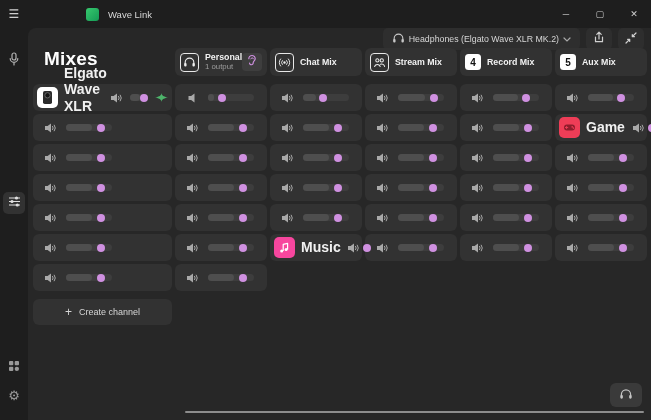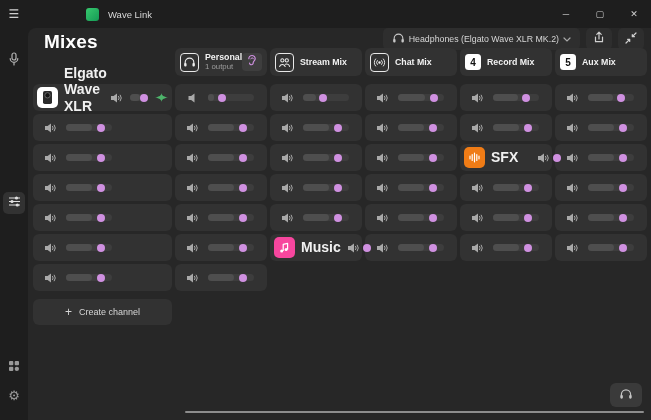--- a/index.html
+++ b/index.html
@@ -18,21 +18,21 @@
   
   .rail{position:absolute;left:0;top:28px;bottom:0;width:28px;background:#1e1e1e;}
   .rail-item{width:22px;height:22px;margin:0 auto;display:flex;align-items:center;justify-content:center;border-radius:5px;cursor:pointer;position:relative;}
   .rail-mic{margin-top:22px;}
   .rail-mixer{margin-top:120px;background:#323232;}
   .rail-bottom{position:absolute;bottom:8px;left:0;width:28px;}
   .rail-bottom .rail-item{margin-bottom:6px;}
   .gear-glyph{font-size:13px;color:#9a9a9a;line-height:1;}
   
   .main{position:absolute;left:28px;top:28px;right:0;bottom:0;background:#272727;border-top-left-radius:8px;}
-  .page-title{position:absolute;left:16px;top:3px;font-size:19px;font-weight:bold;color:#ffffff;letter-spacing:.2px;}
+  .page-title{position:absolute;left:16px;top:20px;font-size:19px;font-weight:bold;color:#ffffff;letter-spacing:.2px;}
   .toolbar{position:absolute;right:7px;top:0;display:flex;gap:6px;align-items:center;height:22px;}
   .out-select{display:flex;align-items:center;gap:4px;background:#2e2e2e;border-radius:5px;height:22px;padding:0 9px;font-size:8.8px;color:#d6d6d6;cursor:pointer;}
   .tool-btn{width:26px;height:22px;background:#2e2e2e;border-radius:5px;display:flex;align-items:center;justify-content:center;cursor:pointer;}
   
   .hdr-grid,.row-grid{position:absolute;left:5px;display:grid;grid-template-columns:139px repeat(5,92px);column-gap:3px;}
   .hdr-grid{top:20px;grid-auto-rows:28px;}
   .row-grid{top:56px;grid-auto-rows:27px;row-gap:3px;}
   .mix-hdr{background:#323232;border-radius:6px;display:flex;align-items:center;padding:0 5px;gap:6px;}
   .mix-iconbox{width:17px;height:17px;border:1.3px solid #e8e8e8;border-radius:4px;display:flex;align-items:center;justify-content:center;flex:none;}
   .mix-badge{width:16px;height:16px;background:#ffffff;border-radius:3.5px;color:#111;font-size:10px;font-weight:bold;display:flex;align-items:center;justify-content:center;flex:none;}
@@ -161,38 +161,38 @@
         <div class="monitor-btn">
           <span><svg width="10" height="13" viewBox="0 0 11 13">
               <path d="M2 4.5a3.5 3.5 0 0 1 7 0c0 2.2-2.2 2.6-2.2 4.6a2 2 0 0 1-4 .2" fill="none" stroke="#cf90e0" stroke-width="1.3" stroke-linecap="round"></path>
               <path d="M4.2 4.7a1.6 1.6 0 0 1 3 0" fill="none" stroke="#cf90e0" stroke-width="1.1" stroke-linecap="round"></path>
             </svg></span>
         </div>
       </div>
       <div class="mix-hdr">
         <div class="mix-iconbox">
           <svg width="13" height="11" viewBox="0 0 15 13">
+            <circle cx="7.5" cy="6.5" r="1.4" fill="#efefef"></circle>
+            <path d="M4.9 4.2a3.4 3.4 0 0 0 0 4.6M10.1 4.2a3.4 3.4 0 0 1 0 4.6M2.9 2.3a6.2 6.2 0 0 0 0 8.4M12.1 2.3a6.2 6.2 0 0 1 0 8.4" stroke="#efefef" stroke-width="1.1" fill="none" stroke-linecap="round"></path>
+          </svg>
+        </div>
+        <div class="mix-labels">
+          <div class="mix-label">Chat Mix</div>
+        </div>
+      </div>
+      <div class="mix-hdr">
+        <div class="mix-iconbox">
+          <svg width="13" height="11" viewBox="0 0 15 13">
             <circle cx="5" cy="4" r="1.9" fill="none" stroke="#efefef" stroke-width="1.2"></circle>
             <circle cx="10.2" cy="4" r="1.9" fill="none" stroke="#efefef" stroke-width="1.2"></circle>
             <path d="M1.7 11.2a3.5 3.5 0 0 1 6.6 0M8.7 8.6a3.5 3.5 0 0 1 4.8 2.6" stroke="#efefef" stroke-width="1.2" fill="none" stroke-linecap="round"></path>
           </svg>
         </div>
         <div class="mix-labels">
           <div class="mix-label">Stream Mix</div>
-        </div>
-      </div>
-      <div class="mix-hdr">
-        <div class="mix-iconbox">
-          <svg width="13" height="11" viewBox="0 0 15 13">
-            <circle cx="7.5" cy="6.5" r="1.4" fill="#efefef"></circle>
-            <path d="M4.9 4.2a3.4 3.4 0 0 0 0 4.6M10.1 4.2a3.4 3.4 0 0 1 0 4.6M2.9 2.3a6.2 6.2 0 0 0 0 8.4M12.1 2.3a6.2 6.2 0 0 1 0 8.4" stroke="#efefef" stroke-width="1.1" fill="none" stroke-linecap="round"></path>
-          </svg>
-        </div>
-        <div class="mix-labels">
-          <div class="mix-label">Chat Mix</div>
         </div>
       </div>
       <div class="mix-hdr">
         <div class="mix-badge">4</div>
         <div class="mix-labels">
           <div class="mix-label">Record Mix</div>
         </div>
       </div>
       <div class="mix-hdr">
         <div class="mix-badge">5</div>
@@ -338,101 +338,104 @@
           <svg width="13" height="12" viewBox="0 0 13 12">
             <path d="M1 4h2.6L7 1.4v9.2L3.6 8H1z" fill="#a9a9a9"></path>
             <path d="M8.6 4.3a2.8 2.8 0 0 1 0 3.4M10.3 3.1a4.8 4.8 0 0 1 0 5.8" stroke="#a9a9a9" stroke-width="1" fill="none" stroke-linecap="round"></path>
           </svg>
         </span>
         <div class="slider">
           <div class="fill" style="width: 56%;"></div>
           <div class="dot" style="left: 75%; background: rgb(207, 144, 224);"></div>
         </div>
       </div>
-      <div class="cell">
-        <span class="spk">
-          <svg width="13" height="12" viewBox="0 0 13 12">
-            <path d="M1 4h2.6L7 1.4v9.2L3.6 8H1z" fill="#a9a9a9"></path>
-            <path d="M8.6 4.3a2.8 2.8 0 0 1 0 3.4M10.3 3.1a4.8 4.8 0 0 1 0 5.8" stroke="#a9a9a9" stroke-width="1" fill="none" stroke-linecap="round"></path>
-          </svg>
-        </span>
-        <div class="slider">
-          <div class="fill" style="width: 56%;"></div>
-          <div class="dot" style="left: 75%; background: rgb(207, 144, 224);"></div>
-        </div>
-      </div>
-      <div class="cell">
-        <span class="spk">
-          <svg width="13" height="12" viewBox="0 0 13 12">
-            <path d="M1 4h2.6L7 1.4v9.2L3.6 8H1z" fill="#a9a9a9"></path>
-            <path d="M8.6 4.3a2.8 2.8 0 0 1 0 3.4M10.3 3.1a4.8 4.8 0 0 1 0 5.8" stroke="#a9a9a9" stroke-width="1" fill="none" stroke-linecap="round"></path>
-          </svg>
-        </span>
-        <div class="slider">
-          <div class="fill" style="width: 56%;"></div>
-          <div class="dot" style="left: 75%; background: rgb(207, 144, 224);"></div>
-        </div>
-      </div>
-      <div class="cell">
-        <span class="spk">
-          <svg width="13" height="12" viewBox="0 0 13 12">
-            <path d="M1 4h2.6L7 1.4v9.2L3.6 8H1z" fill="#a9a9a9"></path>
-            <path d="M8.6 4.3a2.8 2.8 0 0 1 0 3.4M10.3 3.1a4.8 4.8 0 0 1 0 5.8" stroke="#a9a9a9" stroke-width="1" fill="none" stroke-linecap="round"></path>
-          </svg>
-        </span>
-        <div class="slider">
-          <div class="fill" style="width: 56%;"></div>
-          <div class="dot" style="left: 75%; background: rgb(207, 144, 224);"></div>
-        </div>
-      </div>
-      <div class="cell">
-        <span class="spk">
-          <svg width="13" height="12" viewBox="0 0 13 12">
-            <path d="M1 4h2.6L7 1.4v9.2L3.6 8H1z" fill="#a9a9a9"></path>
-            <path d="M8.6 4.3a2.8 2.8 0 0 1 0 3.4M10.3 3.1a4.8 4.8 0 0 1 0 5.8" stroke="#a9a9a9" stroke-width="1" fill="none" stroke-linecap="round"></path>
-          </svg>
-        </span>
-        <div class="slider">
-          <div class="fill" style="width: 56%;"></div>
-          <div class="dot" style="left: 75%; background: rgb(207, 144, 224);"></div>
-        </div>
-      </div>
-      <div class="cell">
-        <span class="spk">
-          <svg width="13" height="12" viewBox="0 0 13 12">
-            <path d="M1 4h2.6L7 1.4v9.2L3.6 8H1z" fill="#a9a9a9"></path>
-            <path d="M8.6 4.3a2.8 2.8 0 0 1 0 3.4M10.3 3.1a4.8 4.8 0 0 1 0 5.8" stroke="#a9a9a9" stroke-width="1" fill="none" stroke-linecap="round"></path>
-          </svg>
-        </span>
-        <div class="slider">
-          <div class="fill" style="width: 56%;"></div>
-          <div class="dot" style="left: 75%; background: rgb(207, 144, 224);"></div>
-        </div>
-      </div>
       <div class="ch-row">
-        <div class="ch-icon" style="background: rgb(240, 124, 22);">
+        <div class="ch-icon" style="background: rgb(238, 61, 87);">
           <svg width="13" height="13" viewBox="0 0 13 13">
-            <path d="M2 5.2v2.6M4.2 3.6v5.8M6.5 2.2v8.6M8.8 3.6v5.8M11 5.2v2.6" stroke="#fff" stroke-width="1.2" stroke-linecap="round"></path>
-          </svg>
-        </div>
-        <div class="ch-name">SFX</div>
+            <rect x="1" y="3.6" width="11" height="5.8" rx="2.9" fill="#8f1d2c"></rect>
+            <path d="M3.6 5.3v2.4M2.4 6.5h2.4" stroke="#ee3d57" stroke-width="0.9" stroke-linecap="round"></path>
+            <circle cx="9.2" cy="5.9" r="0.8" fill="#ee3d57"></circle>
+            <circle cx="10.4" cy="7.1" r="0.8" fill="#ee3d57"></circle>
+          </svg>
+        </div>
+        <div class="ch-name">Game</div>
         <span class="spk">
           <svg width="13" height="12" viewBox="0 0 13 12">
             <path d="M1 4h2.6L7 1.4v9.2L3.6 8H1z" fill="#a9a9a9"></path>
             <path d="M8.6 4.3a2.8 2.8 0 0 1 0 3.4M10.3 3.1a4.8 4.8 0 0 1 0 5.8" stroke="#a9a9a9" stroke-width="1" fill="none" stroke-linecap="round"></path>
           </svg>
         </span>
         <div class="slider">
           <div class="fill" style="width: 58%;"></div>
           <div class="dot" style="left: 78%; background: rgb(207, 144, 224);"></div>
         </div>
         <div class="fx">
           <svg width="13" height="9" viewBox="0 0 13 9">
             <path d="M6.5 0C6.9 2.6 8.3 3.6 13 4.5 8.3 5.4 6.9 6.4 6.5 9 6.1 6.4 4.7 5.4 0 4.5 4.7 3.6 6.1 2.6 6.5 0Z" fill="#909090"></path>
           </svg>
+        </div>
+      </div>
+      <div class="cell">
+        <span class="spk">
+          <svg width="13" height="12" viewBox="0 0 13 12">
+            <path d="M1 4h2.6L7 1.4v9.2L3.6 8H1z" fill="#a9a9a9"></path>
+            <path d="M8.6 4.3a2.8 2.8 0 0 1 0 3.4M10.3 3.1a4.8 4.8 0 0 1 0 5.8" stroke="#a9a9a9" stroke-width="1" fill="none" stroke-linecap="round"></path>
+          </svg>
+        </span>
+        <div class="slider">
+          <div class="fill" style="width: 56%;"></div>
+          <div class="dot" style="left: 75%; background: rgb(207, 144, 224);"></div>
+        </div>
+      </div>
+      <div class="cell">
+        <span class="spk">
+          <svg width="13" height="12" viewBox="0 0 13 12">
+            <path d="M1 4h2.6L7 1.4v9.2L3.6 8H1z" fill="#a9a9a9"></path>
+            <path d="M8.6 4.3a2.8 2.8 0 0 1 0 3.4M10.3 3.1a4.8 4.8 0 0 1 0 5.8" stroke="#a9a9a9" stroke-width="1" fill="none" stroke-linecap="round"></path>
+          </svg>
+        </span>
+        <div class="slider">
+          <div class="fill" style="width: 56%;"></div>
+          <div class="dot" style="left: 75%; background: rgb(207, 144, 224);"></div>
+        </div>
+      </div>
+      <div class="cell">
+        <span class="spk">
+          <svg width="13" height="12" viewBox="0 0 13 12">
+            <path d="M1 4h2.6L7 1.4v9.2L3.6 8H1z" fill="#a9a9a9"></path>
+            <path d="M8.6 4.3a2.8 2.8 0 0 1 0 3.4M10.3 3.1a4.8 4.8 0 0 1 0 5.8" stroke="#a9a9a9" stroke-width="1" fill="none" stroke-linecap="round"></path>
+          </svg>
+        </span>
+        <div class="slider">
+          <div class="fill" style="width: 56%;"></div>
+          <div class="dot" style="left: 75%; background: rgb(207, 144, 224);"></div>
+        </div>
+      </div>
+      <div class="cell">
+        <span class="spk">
+          <svg width="13" height="12" viewBox="0 0 13 12">
+            <path d="M1 4h2.6L7 1.4v9.2L3.6 8H1z" fill="#a9a9a9"></path>
+            <path d="M8.6 4.3a2.8 2.8 0 0 1 0 3.4M10.3 3.1a4.8 4.8 0 0 1 0 5.8" stroke="#a9a9a9" stroke-width="1" fill="none" stroke-linecap="round"></path>
+          </svg>
+        </span>
+        <div class="slider">
+          <div class="fill" style="width: 56%;"></div>
+          <div class="dot" style="left: 75%; background: rgb(207, 144, 224);"></div>
+        </div>
+      </div>
+      <div class="cell">
+        <span class="spk">
+          <svg width="13" height="12" viewBox="0 0 13 12">
+            <path d="M1 4h2.6L7 1.4v9.2L3.6 8H1z" fill="#a9a9a9"></path>
+            <path d="M8.6 4.3a2.8 2.8 0 0 1 0 3.4M10.3 3.1a4.8 4.8 0 0 1 0 5.8" stroke="#a9a9a9" stroke-width="1" fill="none" stroke-linecap="round"></path>
+          </svg>
+        </span>
+        <div class="slider">
+          <div class="fill" style="width: 56%;"></div>
+          <div class="dot" style="left: 75%; background: rgb(207, 144, 224);"></div>
         </div>
       </div>
       <div class="cell">
         <span class="spk">
           <svg width="13" height="12" viewBox="0 0 13 12">
             <path d="M1 4h2.6L7 1.4v9.2L3.6 8H1z" fill="#a9a9a9"></path>
             <path d="M8.6 4.3a2.8 2.8 0 0 1 0 3.4M10.3 3.1a4.8 4.8 0 0 1 0 5.8" stroke="#a9a9a9" stroke-width="1" fill="none" stroke-linecap="round"></path>
           </svg>
         </span>
         <div class="slider">

